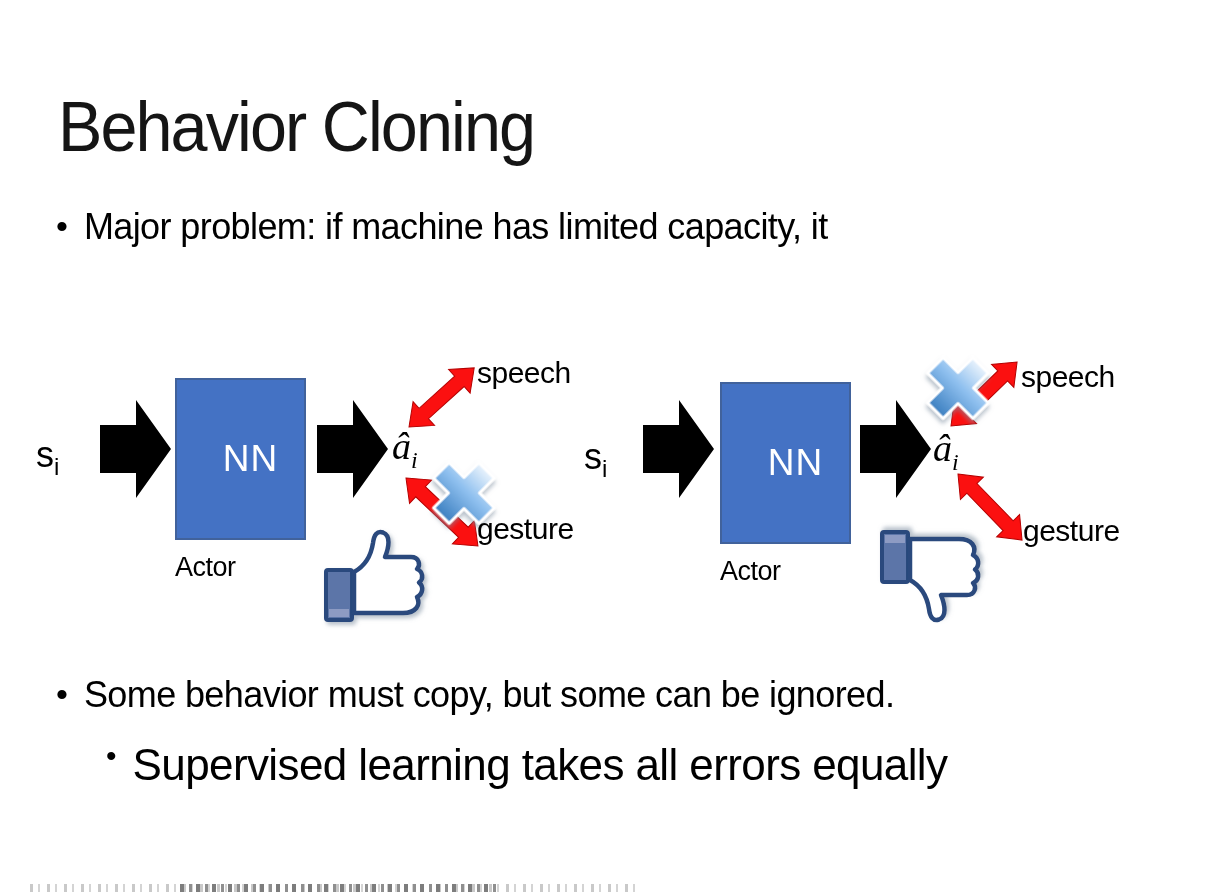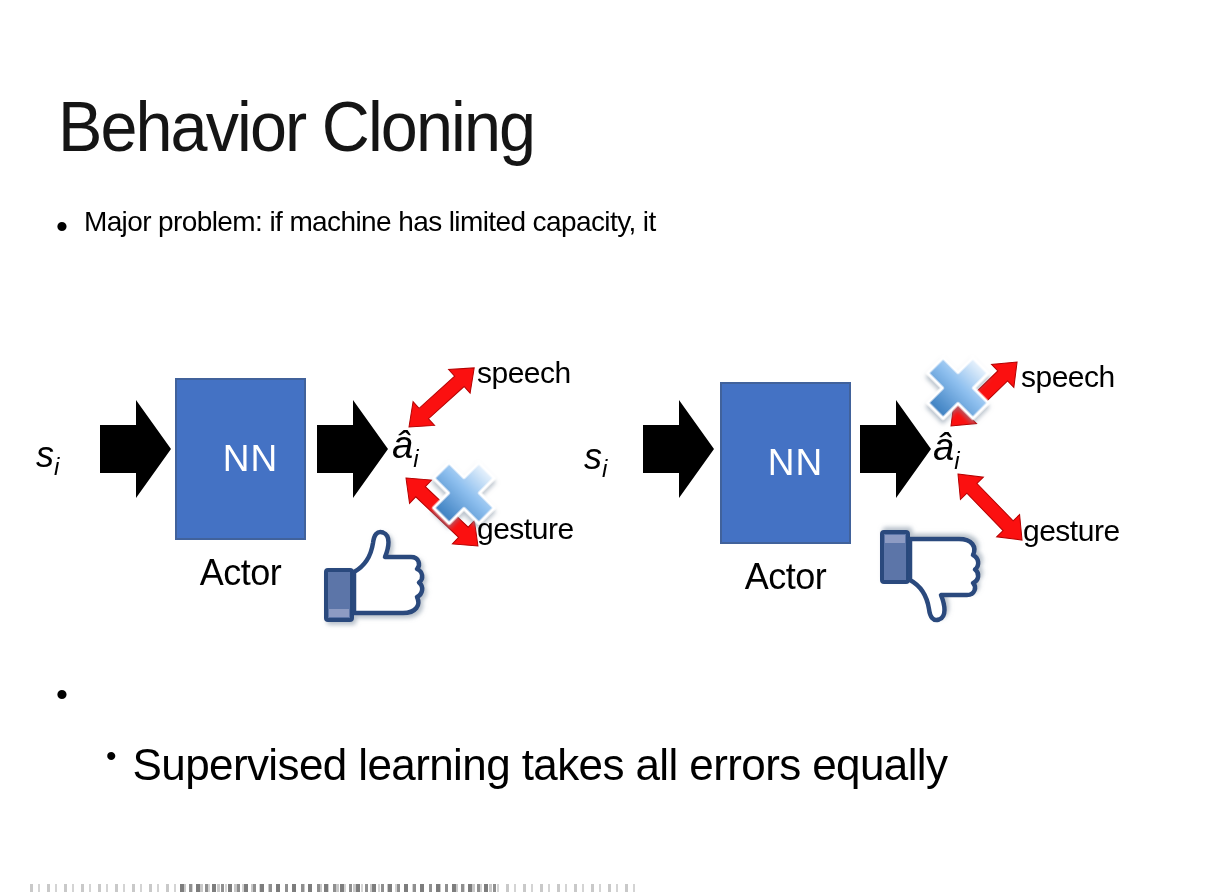--- a/index.html
+++ b/index.html
@@ -6,41 +6,41 @@
   body{width:1210px;height:892px;background:#ffffff;overflow:hidden;
        font-family:"Liberation Sans",sans-serif;color:var(--text,#000);}
   .slide{position:relative;width:1210px;height:664px;background:#fff;}
 
   .title{position:absolute;left:58px;top:40px;font-size:70px;font-weight:300;
          letter-spacing:-2px;color:#151515;transform:scaleX(.95);transform-origin:left top;
          white-space:nowrap;}
 
   .bullet-row{position:absolute;display:flex;align-items:flex-start;}
   .bullet-dot{font-size:34px;line-height:1.35;margin-right:16px;}
-  .bullet-body{font-size:28px;line-height:1.3;letter-spacing:-0.6px;}
+  .bullet-body{font-size:36px;line-height:1.3;letter-spacing:-0.6px;}
   .b1{left:56px;top:204px;width:1080px;}
   .b2{left:56px;top:672px;width:1120px;}
   .b3{left:106px;top:736px;}
   .b3 .bullet-dot{font-size:30px;line-height:1.3;}
   .b3 .bullet-body{font-size:44px;}
 
   .band{position:absolute;left:0;top:350px;width:1210px;height:300px;}
   .band-svg{position:absolute;left:0;top:0;}
 
   .lab{position:absolute;white-space:nowrap;}
-  .lab-si{font-size:36px;font-style:italic;}
+  .lab-si{font-size:36px;}
   .lab-si sub{font-size:24px;}
-  .math{font-family:Liberation Sans, sans-serif;font-style:italic;font-size:38px;}
+  .math{font-family:Liberation Serif, serif;font-style:italic;font-size:38px;}
   .math sub{font-size:24px;}
   .nn-box{position:absolute;width:131px;height:162px;background:var(--nn-box,#4472C4);
           border:2px solid var(--nn-box-border,#41629B);box-sizing:border-box;
           display:flex;align-items:center;justify-content:center;padding-left:20px;}
   .nn-box span{color:var(--nn-text,#fff);font-size:37px;letter-spacing:1px;}
   .lab-side{font-size:30px;letter-spacing:-0.5px;}
-  .lab-actor{font-size:36px;text-align:center;letter-spacing:-0.5px;}
+  .lab-actor{font-size:27px;letter-spacing:-0.5px;}
 
   .block-arrow{fill:var(--block-arrow,#000);}
   .red-arrow{fill:var(--relation-arrow,#FB1010);stroke:var(--relation-arrow-edge,#B50000);stroke-width:1;}
   .thumb-outline{fill:#ffffff;stroke:var(--thumb-outline,#29487D);stroke-width:4.5;stroke-linejoin:round;}
   .thumb-cuff{fill:var(--thumb-cuff,#5C74A8);stroke:var(--thumb-outline,#29487D);stroke-width:4;}
   .thumb-cuff-light{fill:#8D9BC3;}
   .xmark{stroke:#ffffff;stroke-width:3;stroke-linejoin:round;}
 
   .cutoff-strip{position:absolute;top:884px;height:8px;overflow:hidden;}
   .cutoff-a{left:30px;width:610px;
@@ -128,20 +128,21 @@
         <span>NN</span>
       </div>
     <div class="lab math" style="left:933px;top:76px;"><span>â</span><sub>i</sub></div>
     <div class="lab lab-side" style="left:1021px;top:10px;">speech</div>
     <div class="lab lab-side" style="left:1023px;top:164px;">gesture</div>
     <div class="lab lab-actor" style="left:720px;top:206px;width:131px;">Actor</div>
   </div>
 
   <div class="bullet-row b2">
     <span class="bullet-dot">•</span>
+    <div class="bullet-body">Some behavior must copy, but some can be ignored.</div>
   </div>
 
   <div class="bullet-row b3">
     <span class="bullet-dot">•</span>
     <div class="bullet-body">Supervised learning takes all errors equally</div>
   </div>
 
   <div class="cutoff-strip cutoff-a"></div>
   <div class="cutoff-strip cutoff-b"></div>
 

